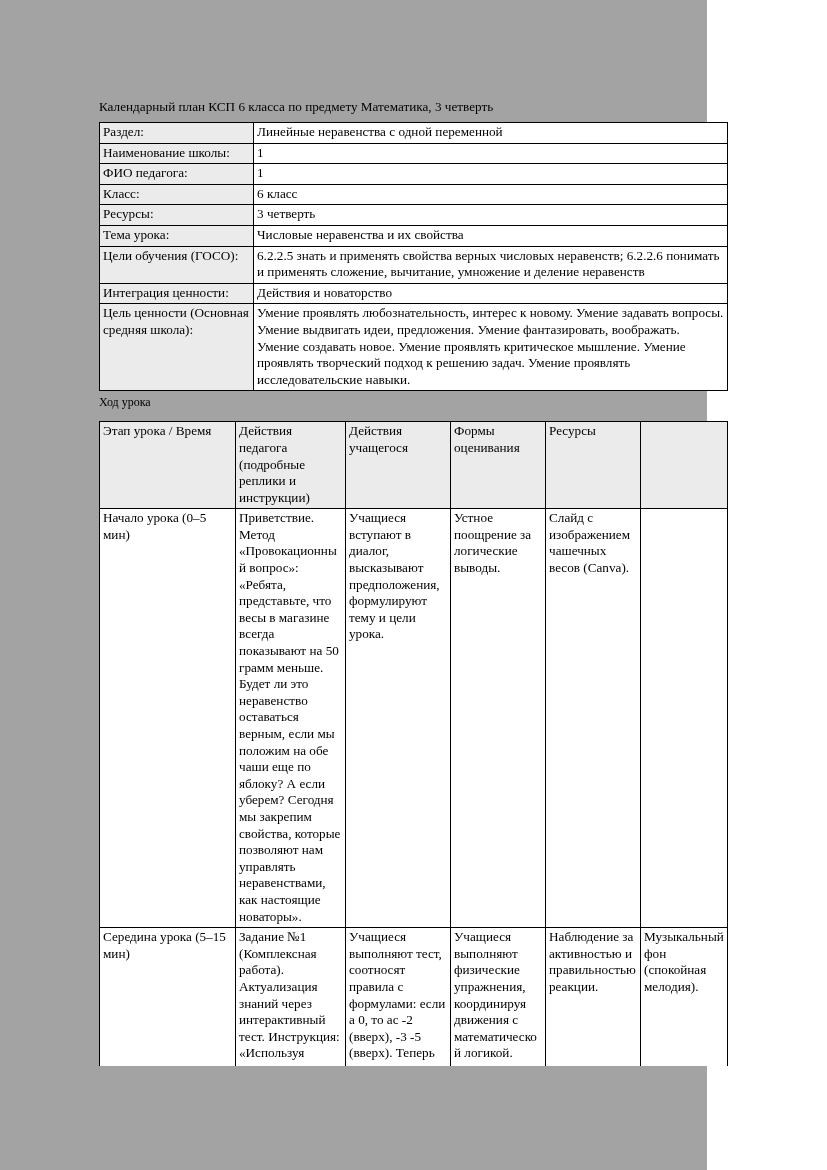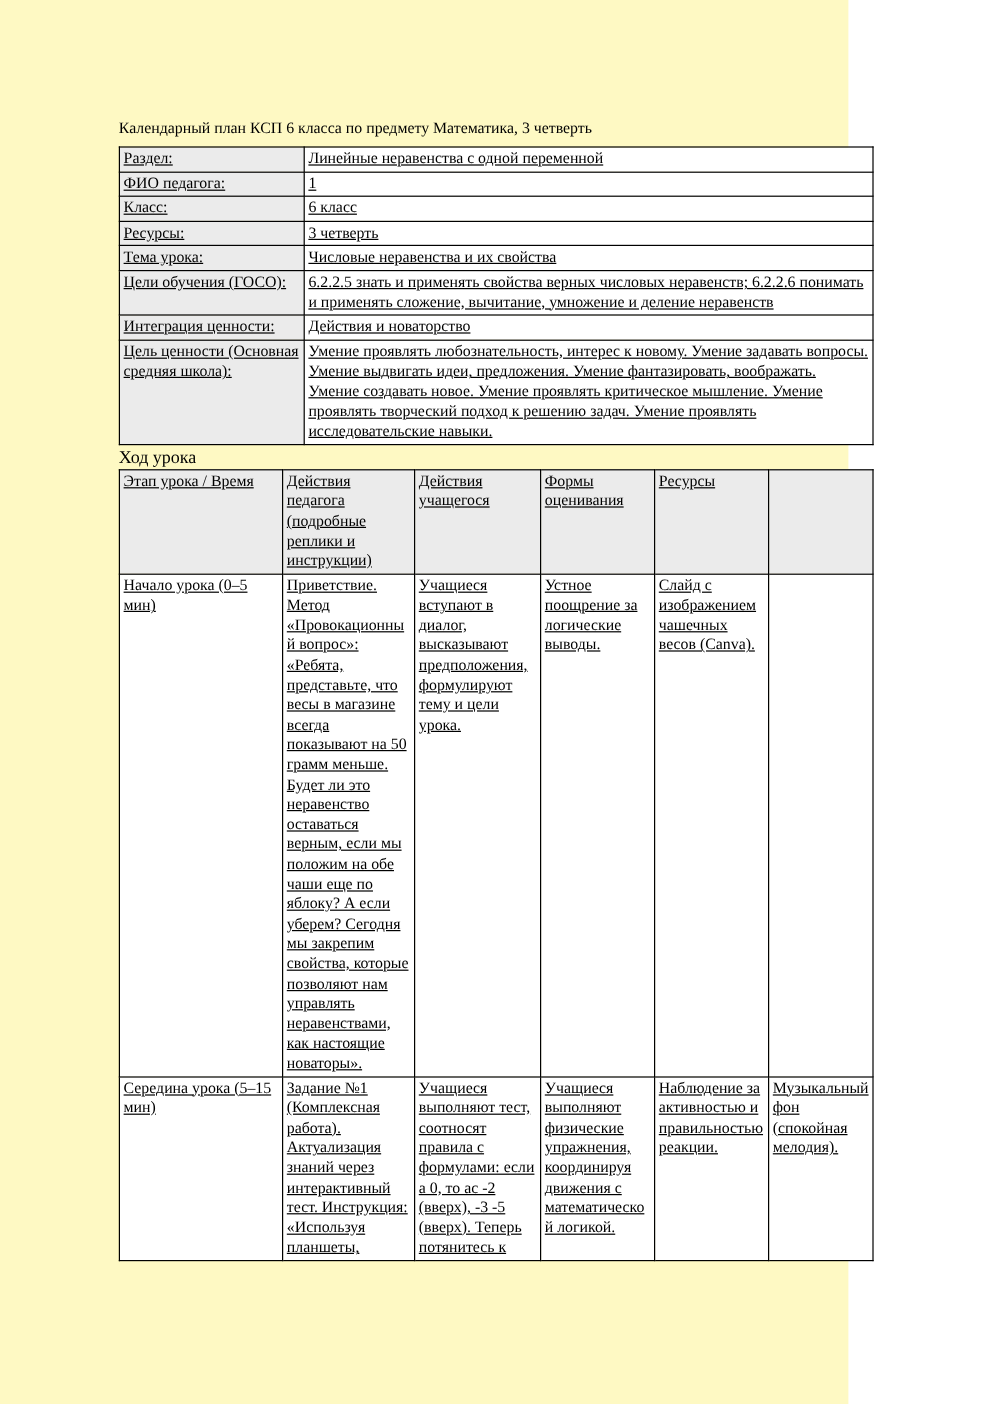--- a/index.html
+++ b/index.html
@@ -14,54 +14,53 @@
     color: #000000;
     overflow: hidden;
     position: relative;
   }
   .page {
     position: absolute;
     left: 0;
     top: 0;
     width: 707px;
     height: 1170px;
-    background: #fef9c3;
+    background: #a3a3a3;
   }
   .content {
     position: absolute;
     left: 99px;
     top: 98px;
     width: 628px;
   }
   .doc-title {
     font-size: 13.2px;
     line-height: 17px;
     margin: 0 0 7px 0;
     white-space: nowrap;
   }
   .section-label {
-    font-size: 15px;
+    font-size: 12px;
     line-height: 17px;
-    margin: 3px 0 0 0;
+    margin: 3px 0 10px 0;
   }
   table {
     border-collapse: collapse;
     table-layout: fixed;
     width: 628px;
     font-size: 13.2px;
     line-height: 16.6px;
   }
   table td {
     border: 1px solid #000000;
     vertical-align: top;
     padding: 1px 3px 2px 3px;
     word-wrap: break-word;
     overflow-wrap: break-word;
     hyphens: none;
-    text-decoration: underline;
   }
   
   #info-table col.c-label { width: 154px; }
   #info-table col.c-value { width: 474px; }
   #info-table td.label {
     background: #ebebeb;
   }
   #info-table td.value {
     background: #ffffff;
   }
@@ -102,20 +101,24 @@
 
       <table id="info-table">
         <colgroup>
           <col class="c-label">
           <col class="c-value">
         </colgroup>
         <tbody>
             <tr>
               <td class="label">Раздел:</td>
               <td class="value">Линейные неравенства с одной переменной</td>
+            </tr>
+            <tr>
+              <td class="label">Наименование школы:</td>
+              <td class="value">1</td>
             </tr>
             <tr>
               <td class="label">ФИО педагога:</td>
               <td class="value">1</td>
             </tr>
             <tr>
               <td class="label">Класс:</td>
               <td class="value">6 класс</td>
             </tr>
             <tr>

